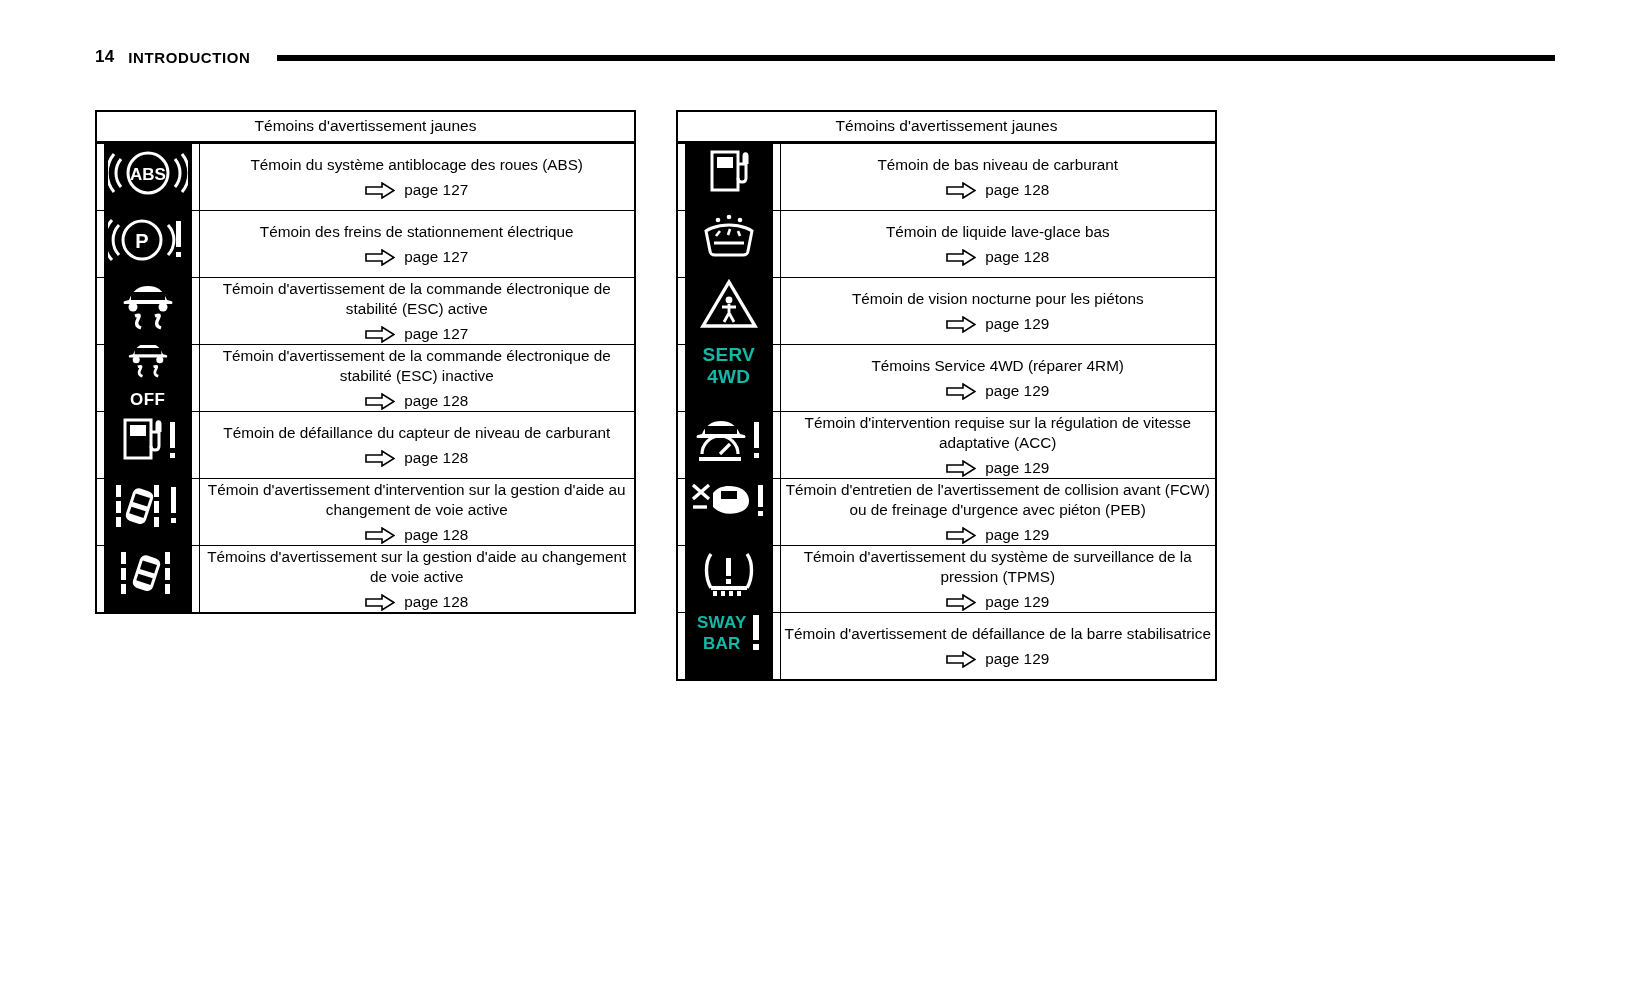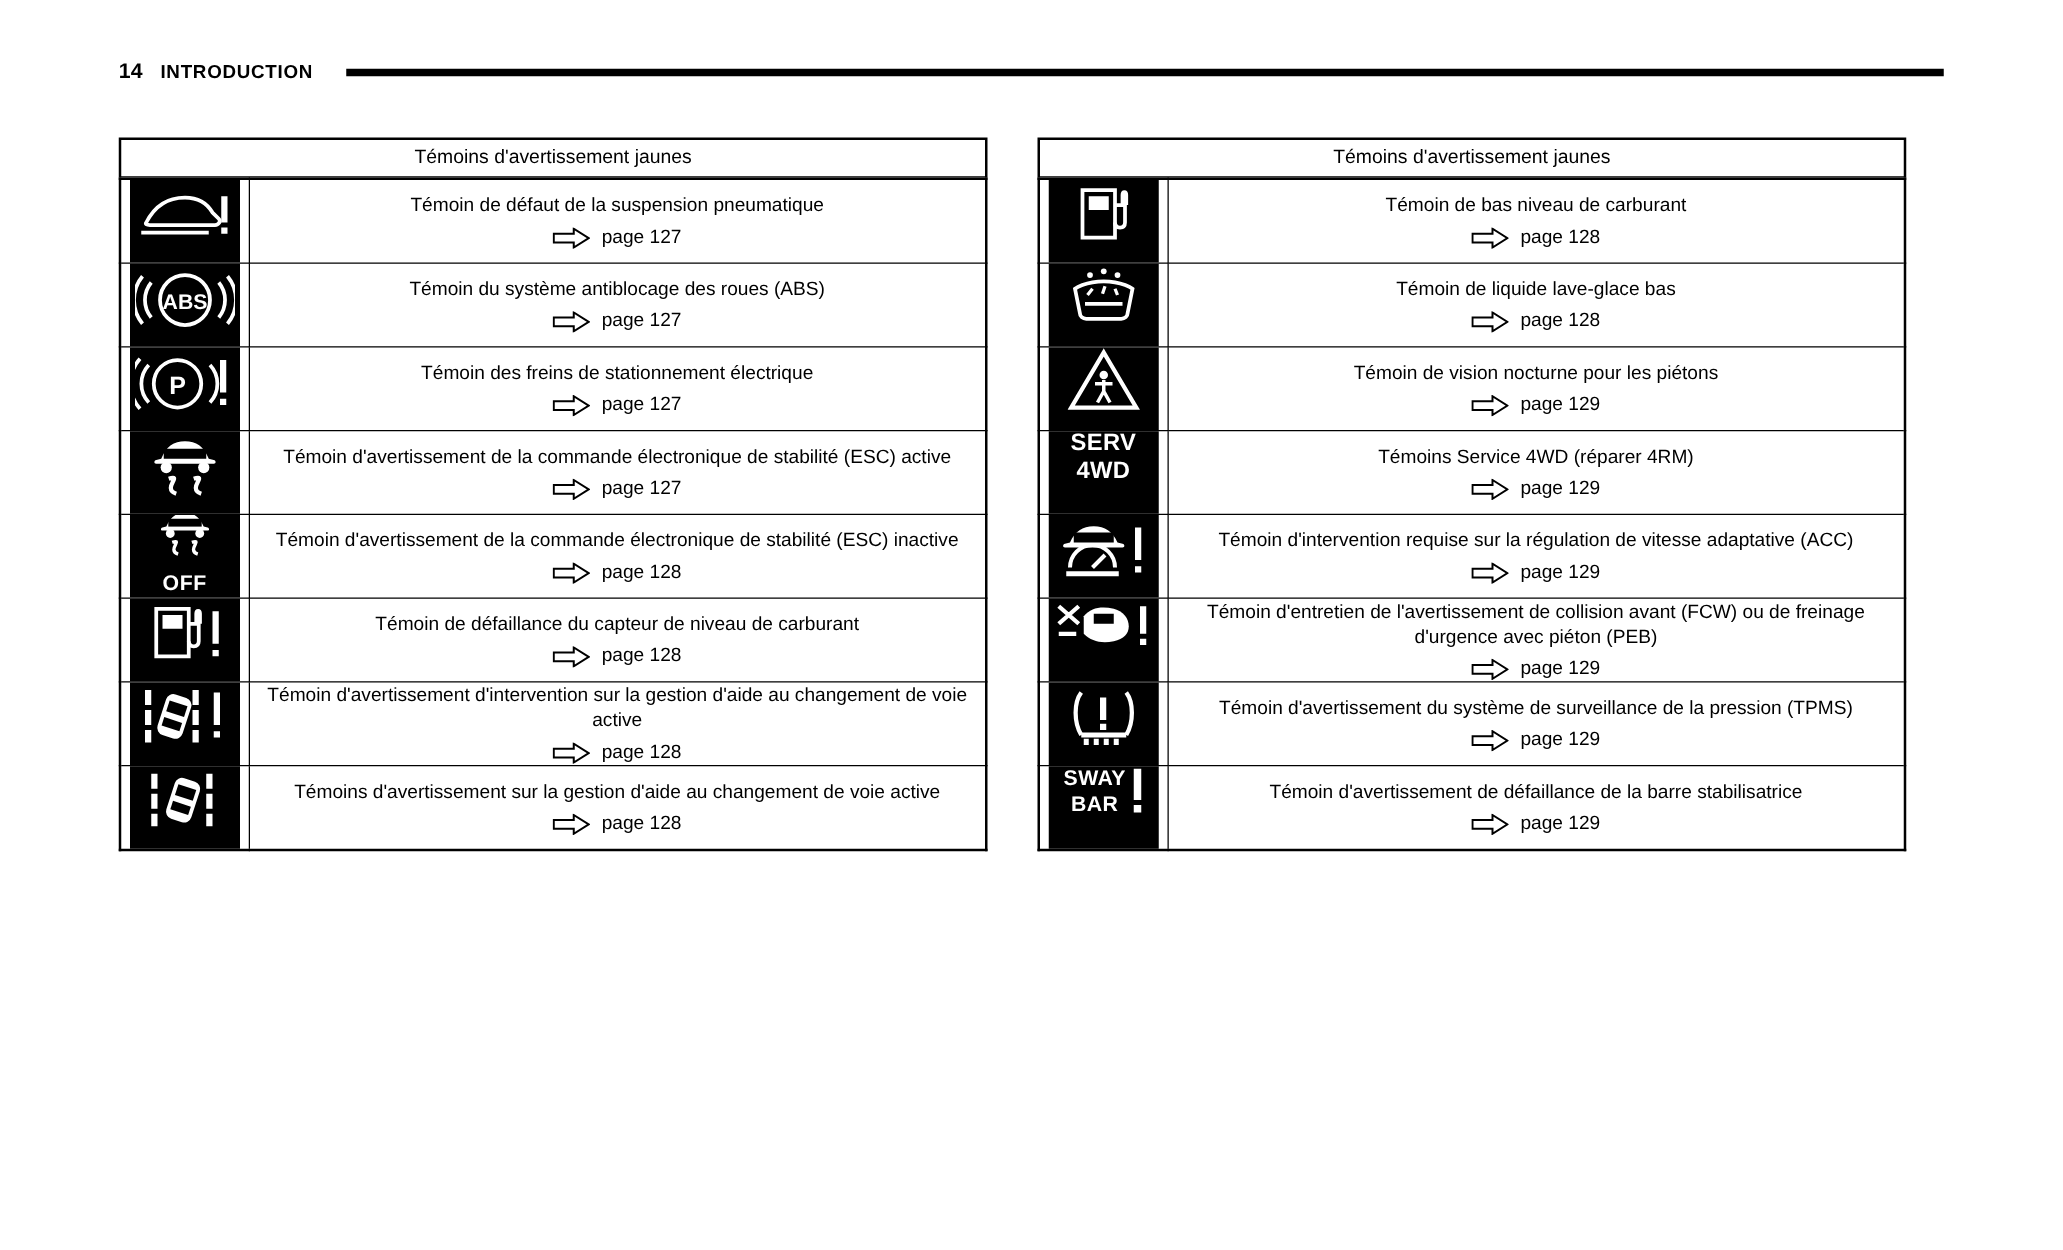--- a/index.html
+++ b/index.html
@@ -45,21 +45,21 @@
 
   
   .columns {
     position: absolute;
     top: 110px;
     left: 95px;
     right: 95px;
     display: flex;
     gap: 40px;
   }
-  .col { width: 695px; }
+  .col { width: 541px; }
 
   table.tell {
     width: 100%;
     border-collapse: collapse;
     border: 2px solid #000;
     table-layout: fixed;
   }
   table.tell caption {
     caption-side: top;
     border: 2px solid #000;
@@ -105,21 +105,21 @@
     background: #000;
     margin: 0 auto;
     position: relative;
     display: flex;
     align-items: flex-start;
     justify-content: center;
     overflow: hidden;
   }
   .tile svg { display: block; }
   .tile .txt {
-    color: #ffffff;
+    color: #14b8a6;
     font-family: "Liberation Sans", sans-serif;
     font-weight: bold;
     text-align: center;
     line-height: 1.0;
   }
   .tile .txt.two {
     font-size: 19px;
     letter-spacing: 0.3px;
   }
   .tile .txt.small {
@@ -154,43 +154,20 @@
     <span class="header-rule"></span>
   </div>
 
   <div class="columns">
 
     <div class="col">
       <table class="tell">
         <caption>Témoins d'avertissement jaunes</caption>
         <tbody>
 
-          <tr>
-            <td class="icon-cell">
-              <div class="tile">
-                <svg width="78" height="50" viewBox="0 0 78 50">
-                  <path d="M8 34 C14 22 24 14 39 14 C50 14 57 19 61 26 L66 31 C68 33 66 36 63 36 L11 36 C8 36 7 35 8 34 Z" fill="none" stroke="#fff" stroke-width="3"></path>
-                  <path d="M4 42 L58 42" stroke="#fff" stroke-width="3"></path>
-                  <rect x="68" y="13" width="5" height="21" fill="#fff"></rect>
-                  <rect x="68" y="38" width="5" height="5" fill="#fff"></rect>
-                </svg>
-              </div>
-            </td>
-            <td class="text-cell">
-              <p class="desc">Témoin de défaut de la suspension pneumatique</p>
-              <div class="pageref">
-                <span class="arrow">
-                  <svg width="30" height="17" viewBox="0 0 30 17">
-                      <path d="M1 5 H17 V1 L29 8.5 L17 16 V12 H1 Z" fill="#fff" stroke="#000" stroke-width="1.6"></path>
-                    </svg>
-                </span>
-                <span>page 127</span>
-              </div>
-            </td>
-          </tr>
 
           <tr>
             <td class="icon-cell">
               <div class="tile">
                 <svg width="80" height="58" viewBox="0 0 80 58">
                   <circle cx="40" cy="29" r="20" fill="none" stroke="#fff" stroke-width="3"></circle>
                   <text x="40" y="36" text-anchor="middle" fill="#fff" font-family="Liberation Sans, sans-serif" font-size="17" font-weight="bold">ABS</text>
                   <path d="M13 15 A22 22 0 0 0 13 43" fill="none" stroke="#fff" stroke-width="3"></path>
                   <path d="M6 10 A30 30 0 0 0 6 48" fill="none" stroke="#fff" stroke-width="3"></path>
                   <path d="M67 15 A22 22 0 0 1 67 43" fill="none" stroke="#fff" stroke-width="3"></path>

